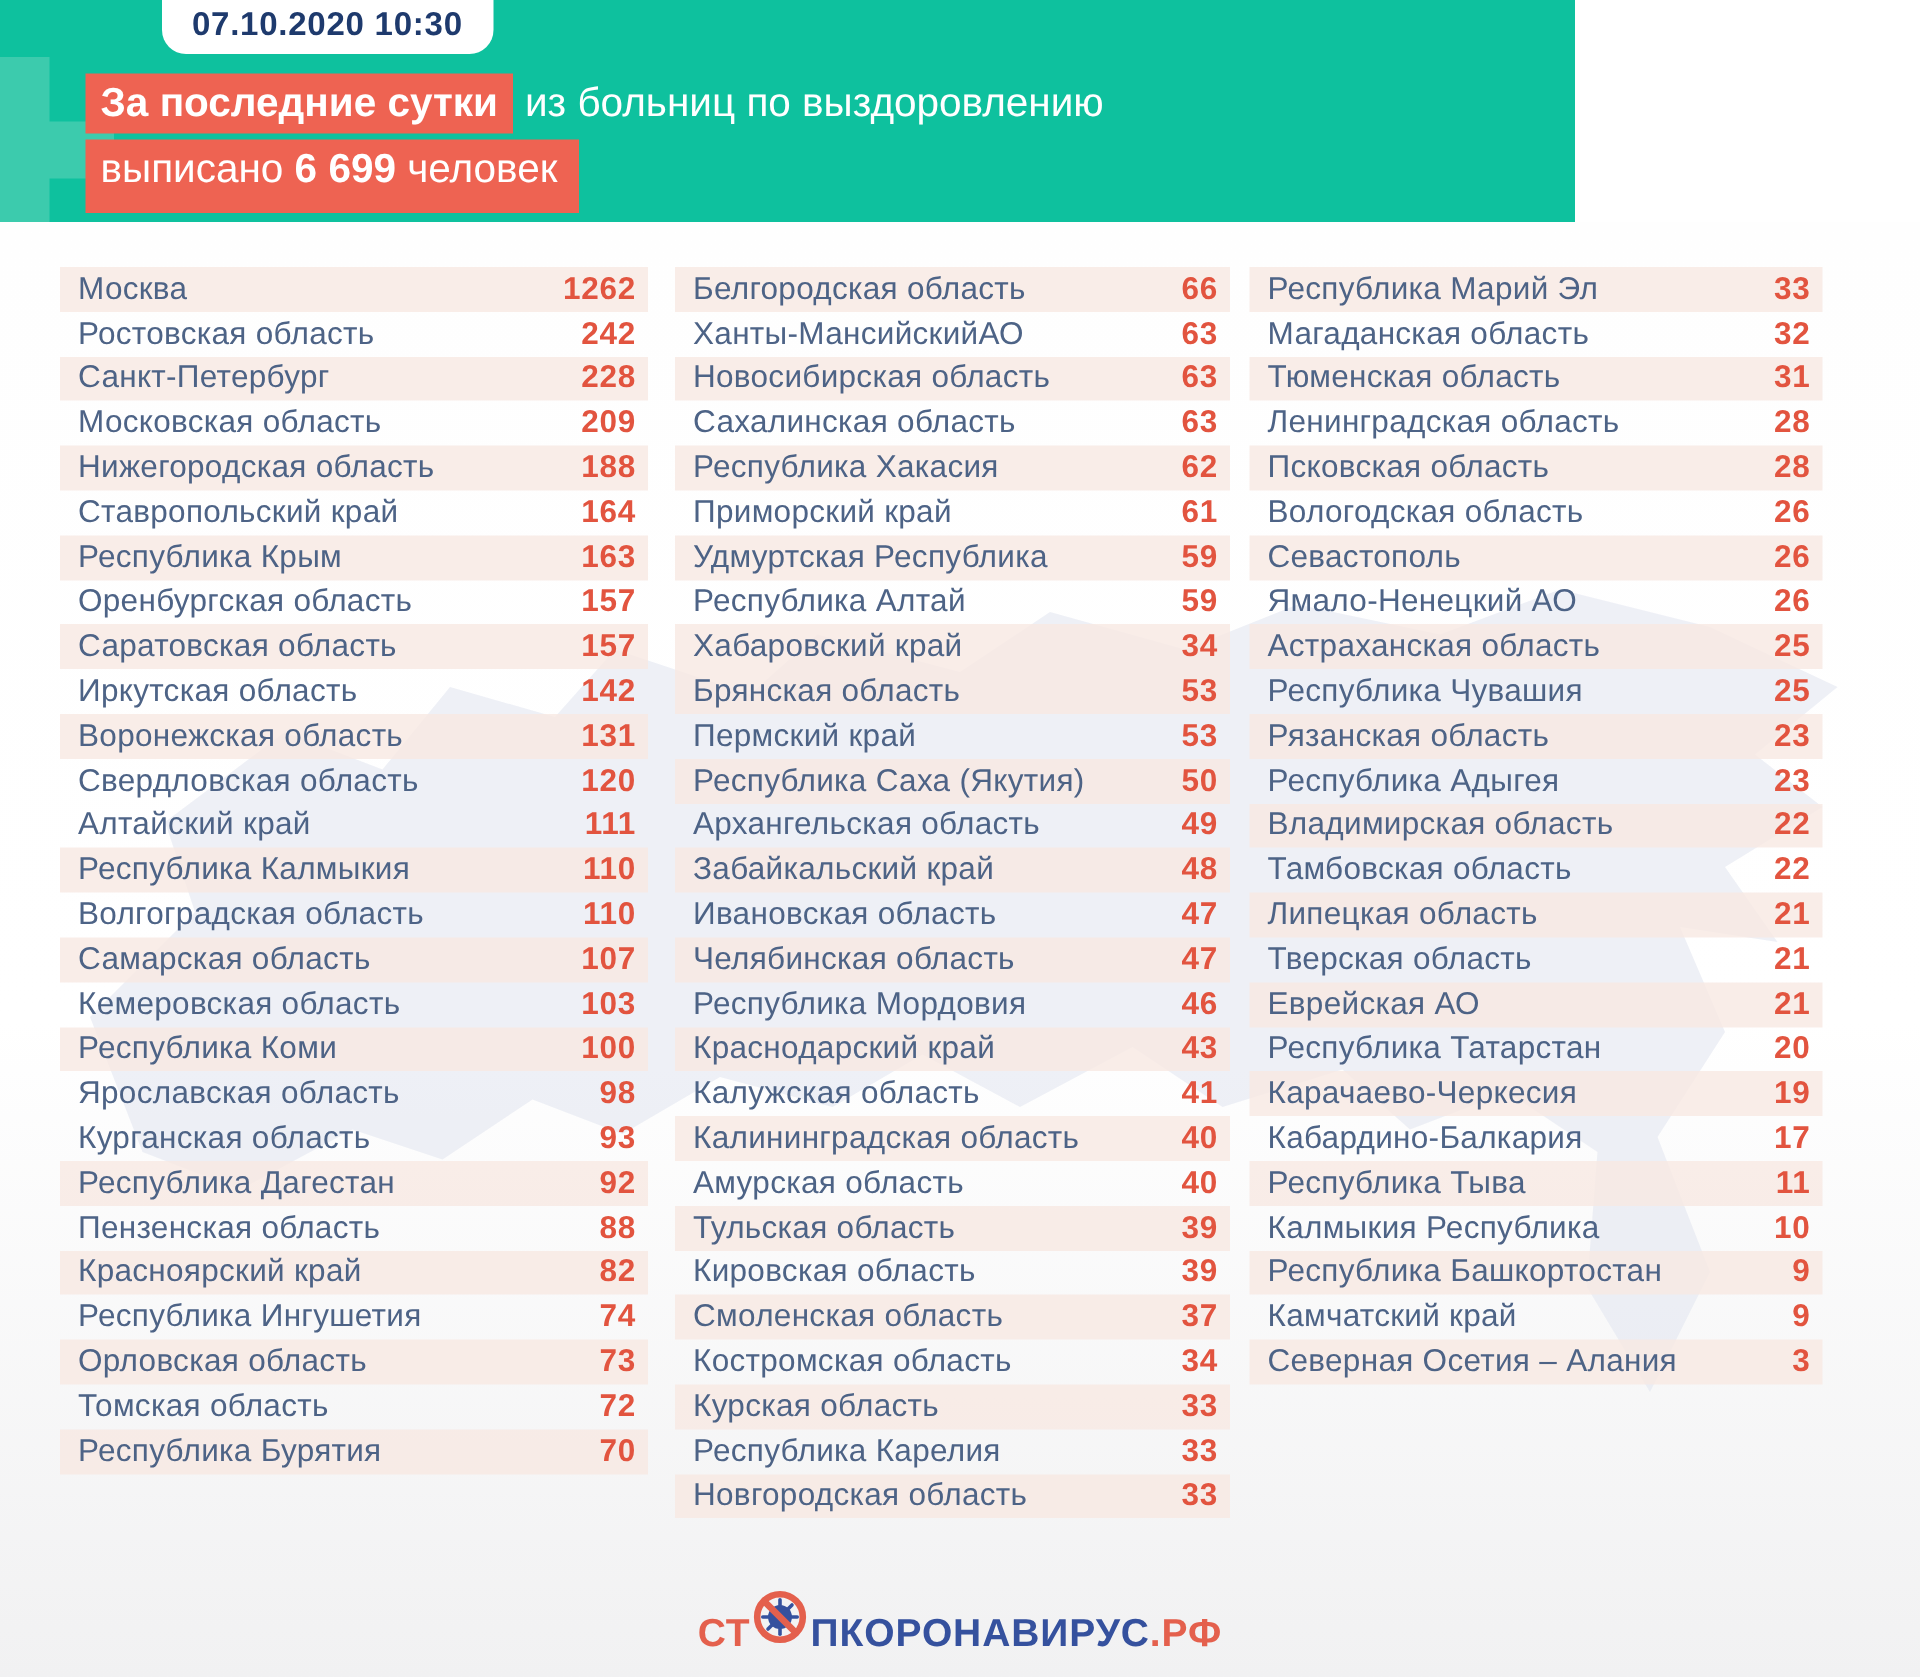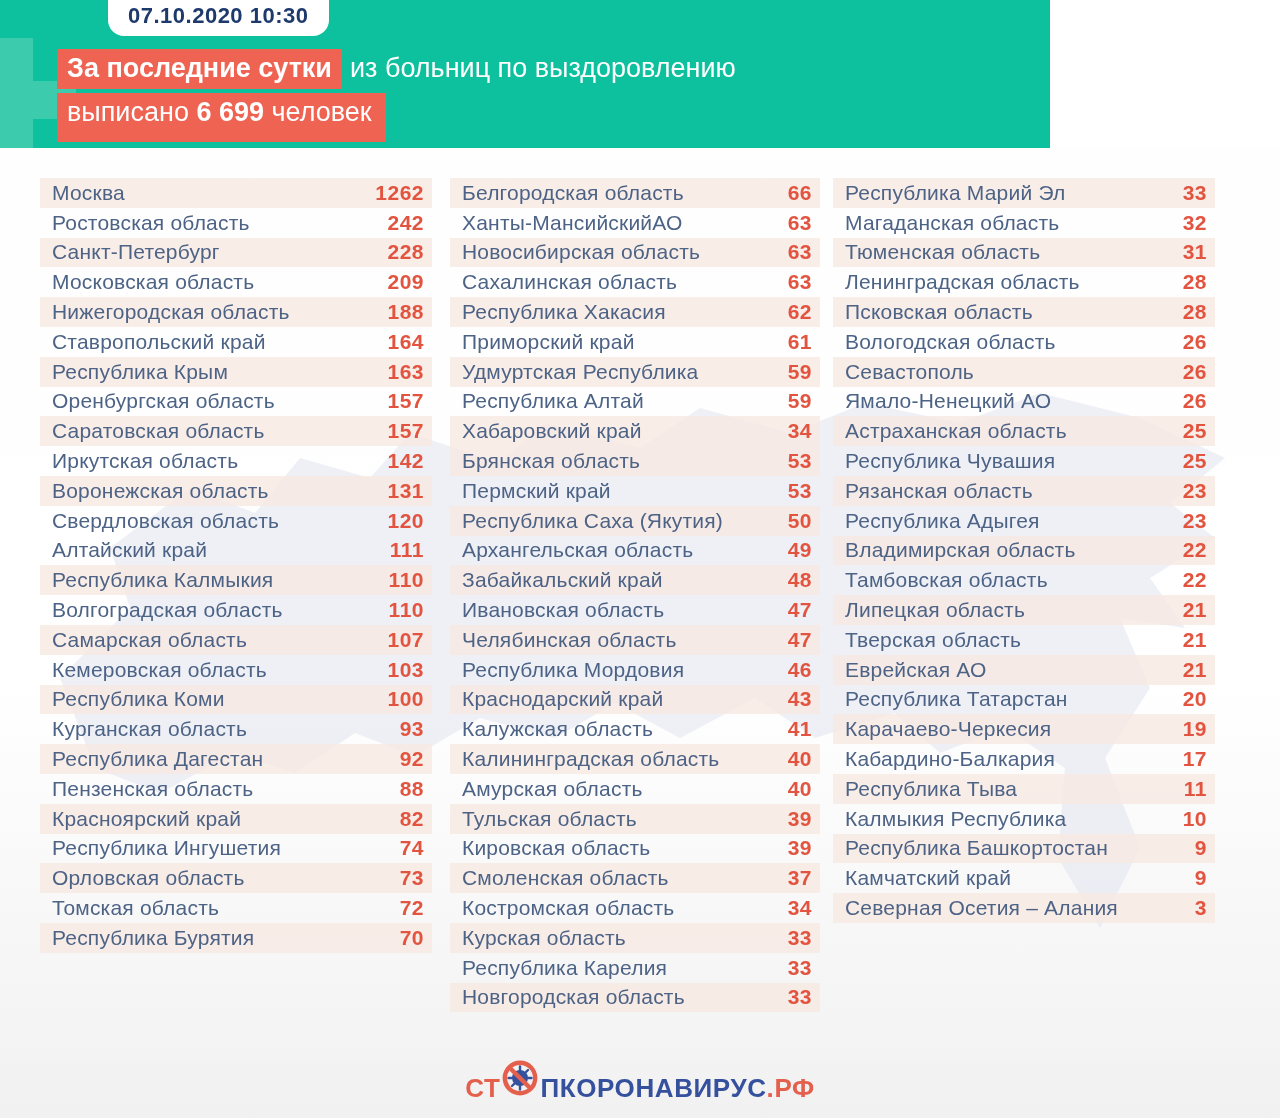--- a/index.html
+++ b/index.html
@@ -173,20 +173,24 @@
           <span class="region">Самарская область</span>
           <span class="value">107</span>
         </div>
         <div class="row">
           <span class="region">Кемеровская область</span>
           <span class="value">103</span>
         </div>
         <div class="row striped">
           <span class="region">Республика Коми</span>
           <span class="value">100</span>
+        </div>
+        <div class="row">
+          <span class="region">Ярославская область</span>
+          <span class="value">98</span>
         </div>
         <div class="row">
           <span class="region">Курганская область</span>
           <span class="value">93</span>
         </div>
         <div class="row striped">
           <span class="region">Республика Дагестан</span>
           <span class="value">92</span>
         </div>
         <div class="row">

